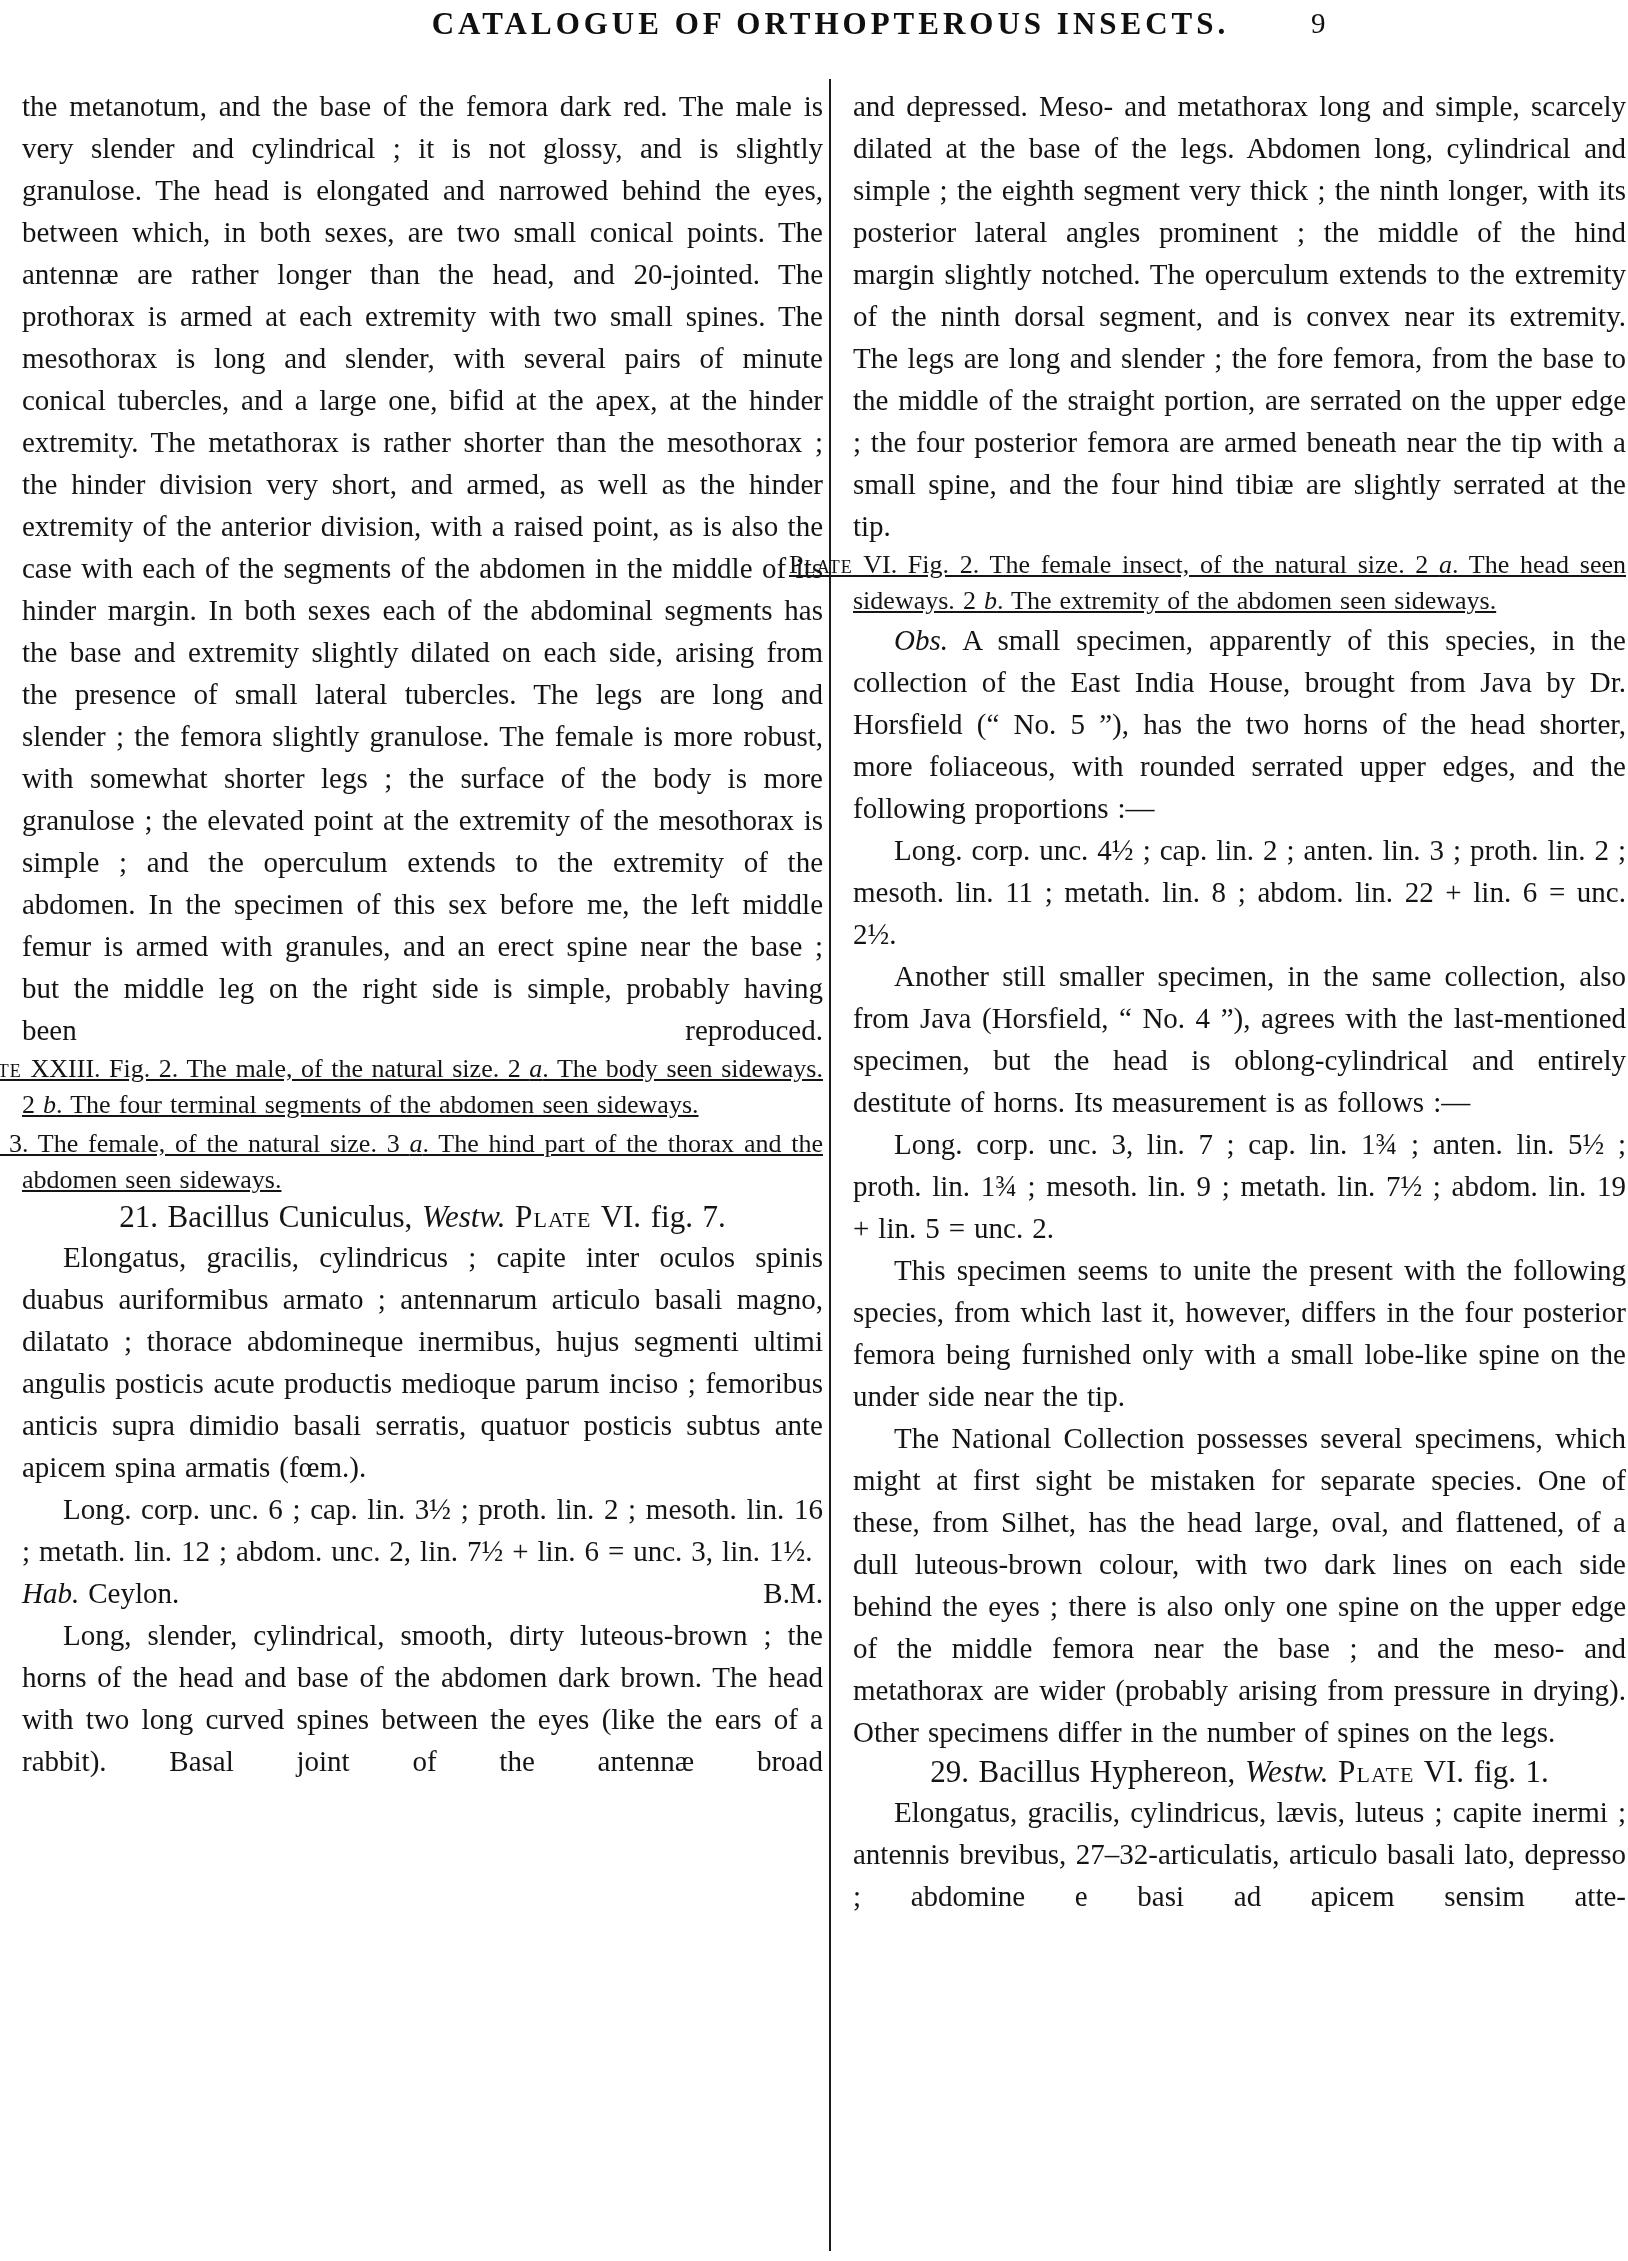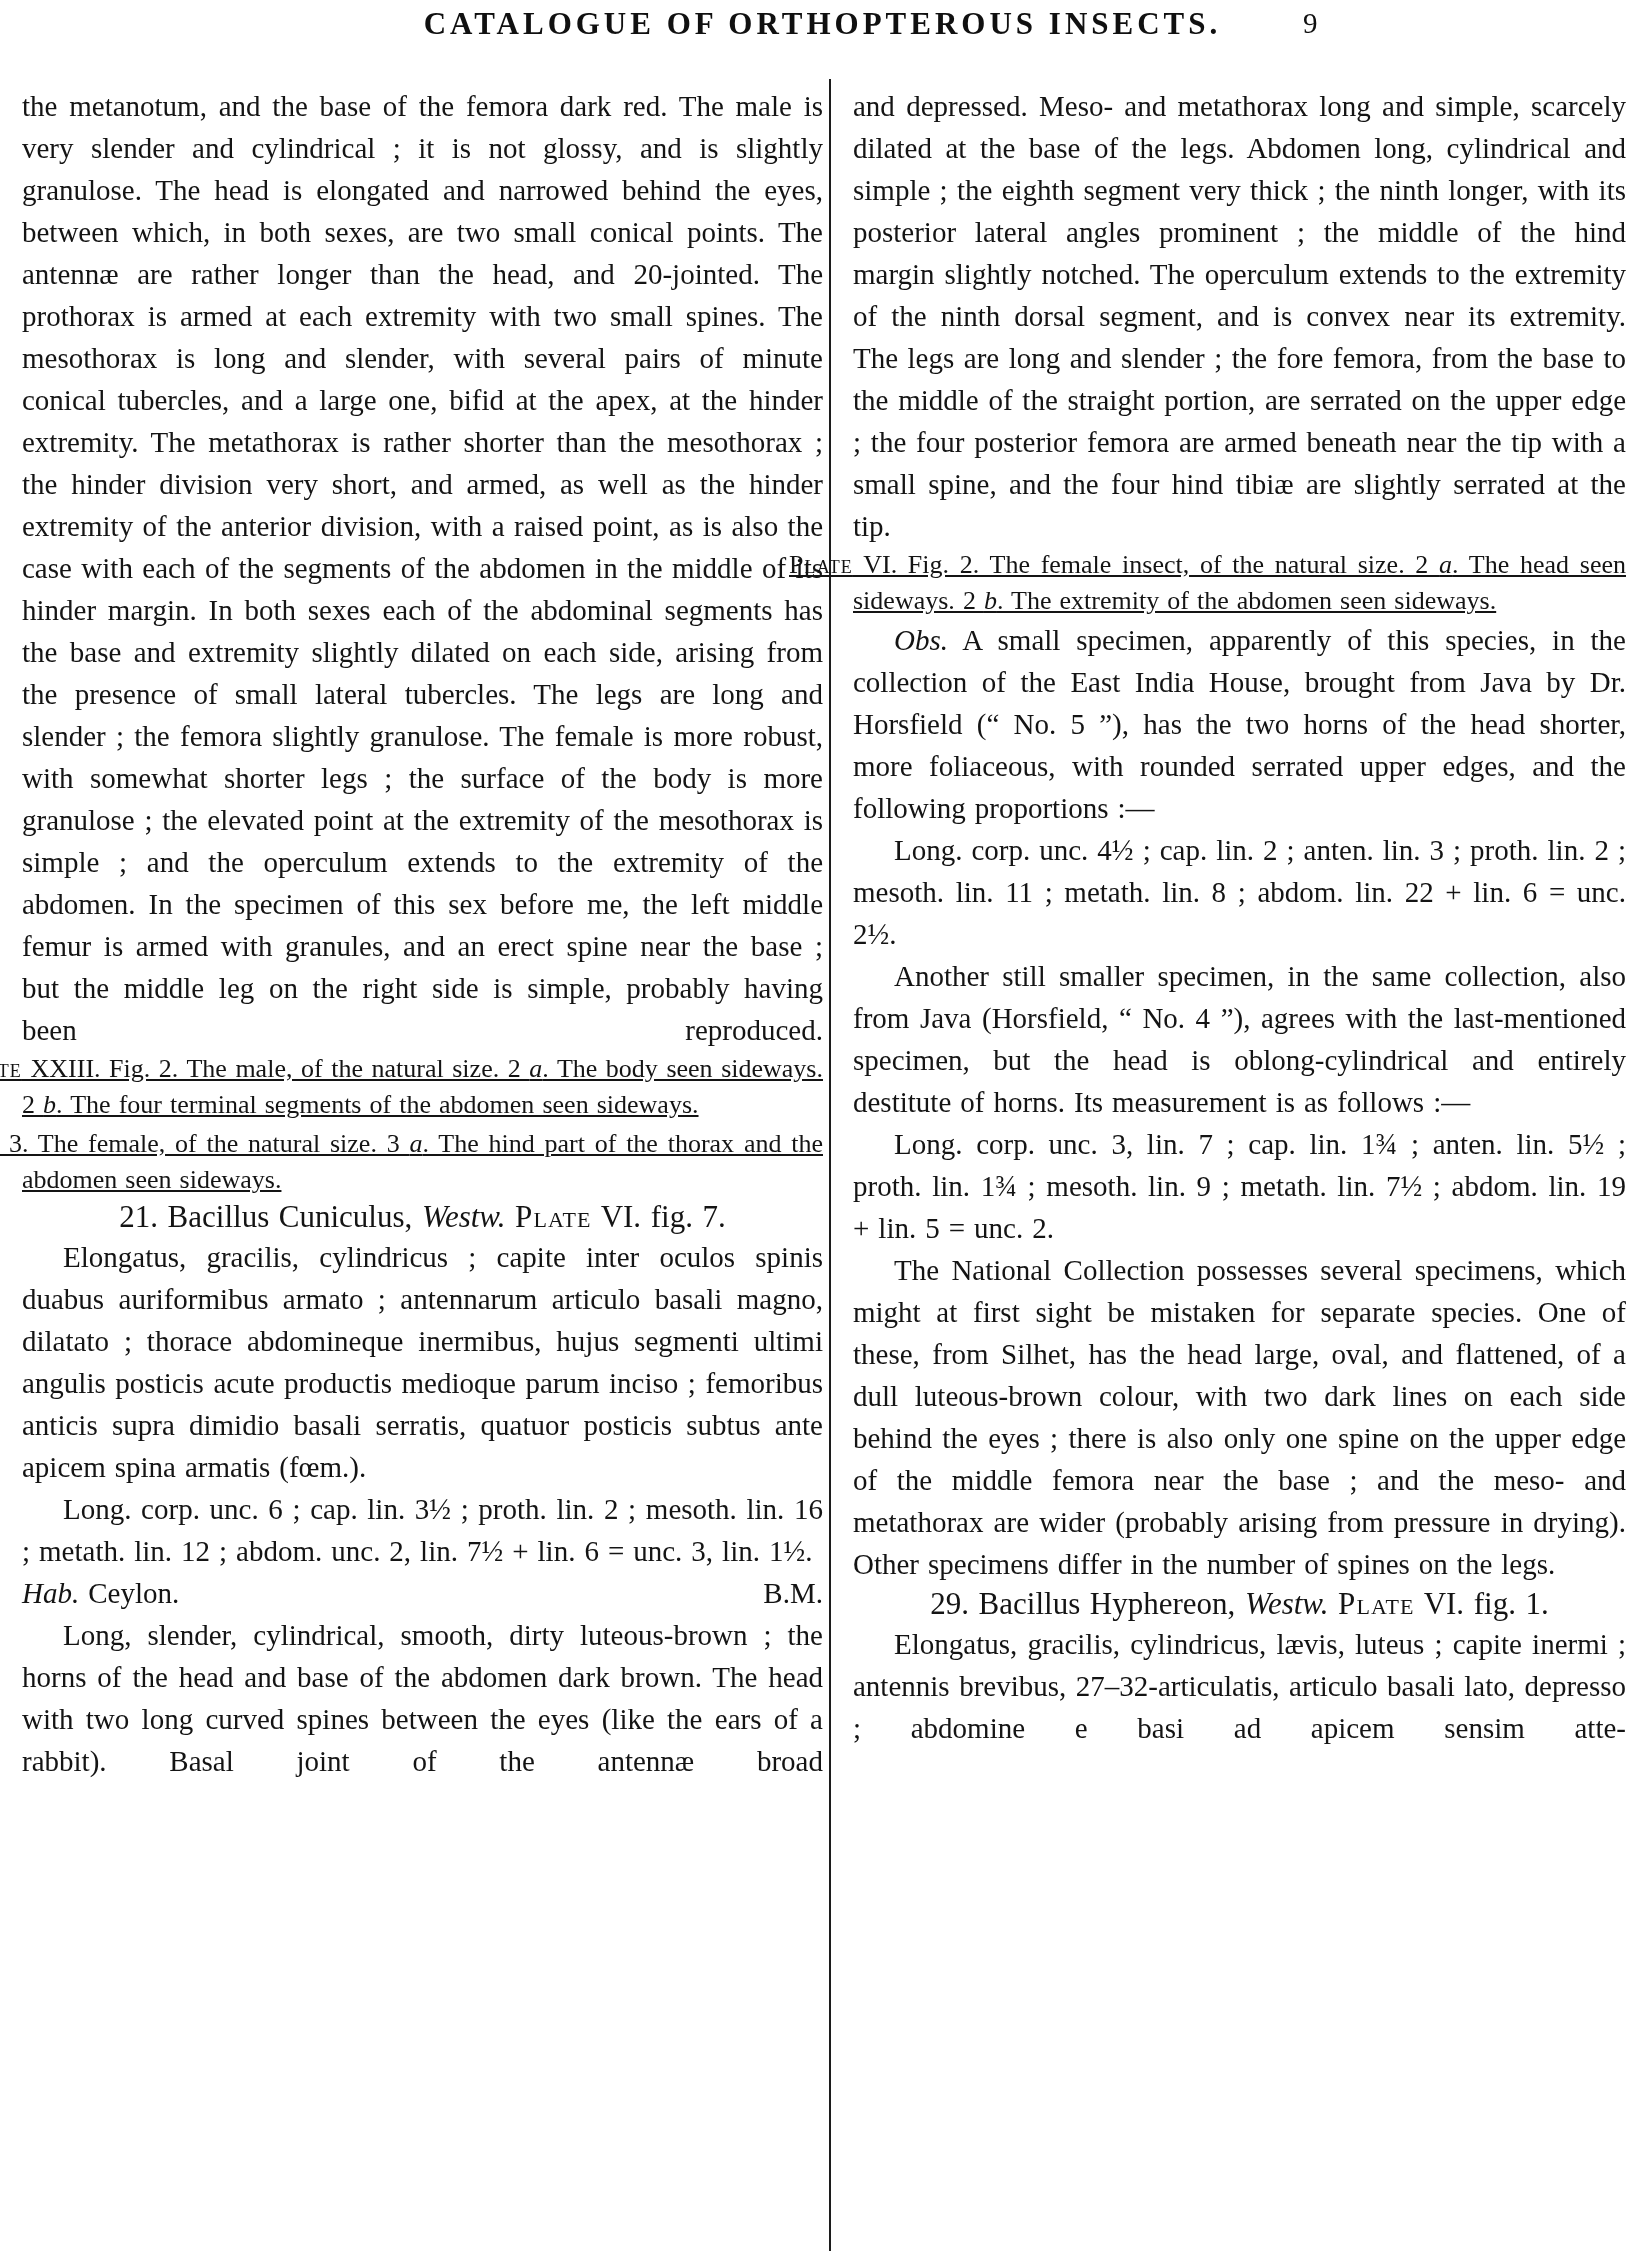--- a/index.html
+++ b/index.html
@@ -5,21 +5,21 @@
   html, body { margin: 0; padding: 0; }
   body {
     width: 1629px; height: 2261px;
     background: #ffffff;
     color: #141414;
     font-family: "Liberation Serif", "DejaVu Serif", serif;
     position: relative;
     overflow: hidden;
   }
   .page-header {
-    position: absolute; top: 0; left: 8px; width: 1337px; height: 69px;
+    position: absolute; top: 0; left: 16px; width: 1337px; height: 69px;
   }
   .page-title {
     position: absolute; top: 5.7px; left: 0; width: 1629px;
     text-align: center;
     font-size: 31px; font-weight: bold;
     letter-spacing: 4px;
     color: #101010;
   }
   .page-number {
     position: absolute; top: 6.9px; right: 27.4px;
@@ -94,17 +94,18 @@
     </p>
     <p class="para body indent fulljust"><span><span class="">Long, slender, cylindrical, smooth, dirty luteous-brown ; the horns of the head and base of the abdomen dark brown. The head with two long curved spines between the eyes (like the ears of a rabbit).  Basal joint of the antennæ broad</span></span></p>
   </section>
 <section class="column right">
     <p class="para body fulljust"><span><span class="">and depressed.  Meso- and metathorax long and simple, scarcely dilated at the base of the legs.  Abdomen long, cylindrical and simple ; the eighth segment very thick ; the ninth longer, with its posterior lateral angles prominent ; the middle of the hind margin slightly notched.  The operculum extends to the extremity of the ninth dorsal segment, and is convex near its extremity.  The legs are long and slender ; the fore femora, from the base to the middle of the straight portion, are serrated on the upper edge ; the four posterior femora are armed beneath near the tip with a small spine, and the four hind tibiæ are slightly serrated at the tip.</span></span></p>
     <p class="para caption"><span><span class="sc">Plate</span><span class=""> VI.   Fig. 2. The female insect, of the natural size. 2 </span><span class="i">a</span><span class="">. The head seen sideways.  2 </span><span class="i">b</span><span class="">. The extremity of the abdomen seen sideways.</span></span></p>
     <p class="para body indent obs-gap"><span><span class="i">Obs.</span><span class="">   A small specimen, apparently of this species, in the collection of the East India House, brought from Java by Dr. Horsfield (“ No. 5 ”), has the two horns of the head shorter, more foliaceous, with rounded serrated upper edges, and the following proportions :—</span></span></p>
     <p class="para measure indent"><span><span class="">Long. corp. unc. 4½ ; cap. lin. 2 ;  anten. lin. 3 ;  proth. lin. 2 ; mesoth. lin. 11 ; metath. lin. 8 ; abdom. lin. 22 + lin. 6 = unc. 2½.</span></span></p>
     <p class="para body indent"><span><span class="">Another still smaller specimen, in the same collection, also from Java (Horsfield, “ No. 4 ”), agrees with the last-mentioned specimen, but the head is oblong-cylindrical and entirely destitute of horns.  Its measurement is as follows :—</span></span></p>
     <p class="para measure indent"><span><span class="">Long. corp. unc. 3, lin. 7 ;  cap. lin. 1¾ ;  anten. lin. 5½ ; proth. lin. 1¾ ;  mesoth. lin. 9 ;  metath. lin. 7½ ;  abdom. lin. 19 + lin. 5 = unc. 2.</span></span></p>
+    <p class="para body indent"><span><span class="">This specimen seems to unite the present with the following species, from which last it, however, differs in the four posterior femora being furnished only with a small lobe-like spine on the under side near the tip.</span></span></p>
     <p class="para body indent"><span><span class="">The National Collection possesses several specimens, which might at first sight be mistaken for separate species. One of these, from Silhet, has the head large, oval, and flattened, of a dull luteous-brown colour, with two dark lines on each side behind the eyes ; there is also only one spine on the upper edge of the middle femora near the base ; and the meso- and metathorax are wider (probably arising from pressure in drying).  Other specimens differ in the number of spines on the legs.</span></span></p>
     <p class="para heading"><span><span class="">29. </span><span class="b">Bacillus Hyphereon, </span><span class="i">Westw.</span><span class="">   </span><span class="sc">Plate</span><span class=""> VI. fig. 1.</span></span></p>
     <p class="para latin indent fulljust"><span><span class="">Elongatus, gracilis, cylindricus, lævis, luteus ; capite inermi ; antennis brevibus, 27–32-articulatis, articulo basali lato, depresso ; abdomine e basi ad apicem sensim atte-</span></span></p>
   </section>
 
 
 </body></html>

